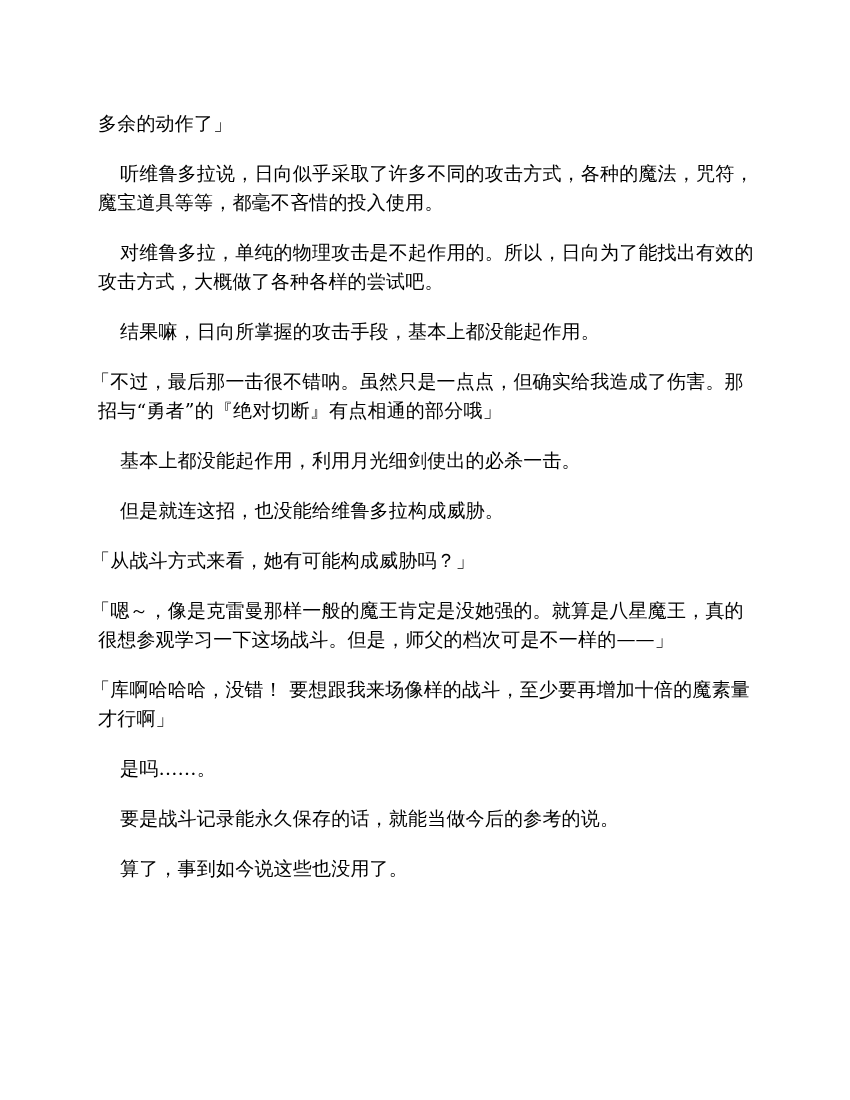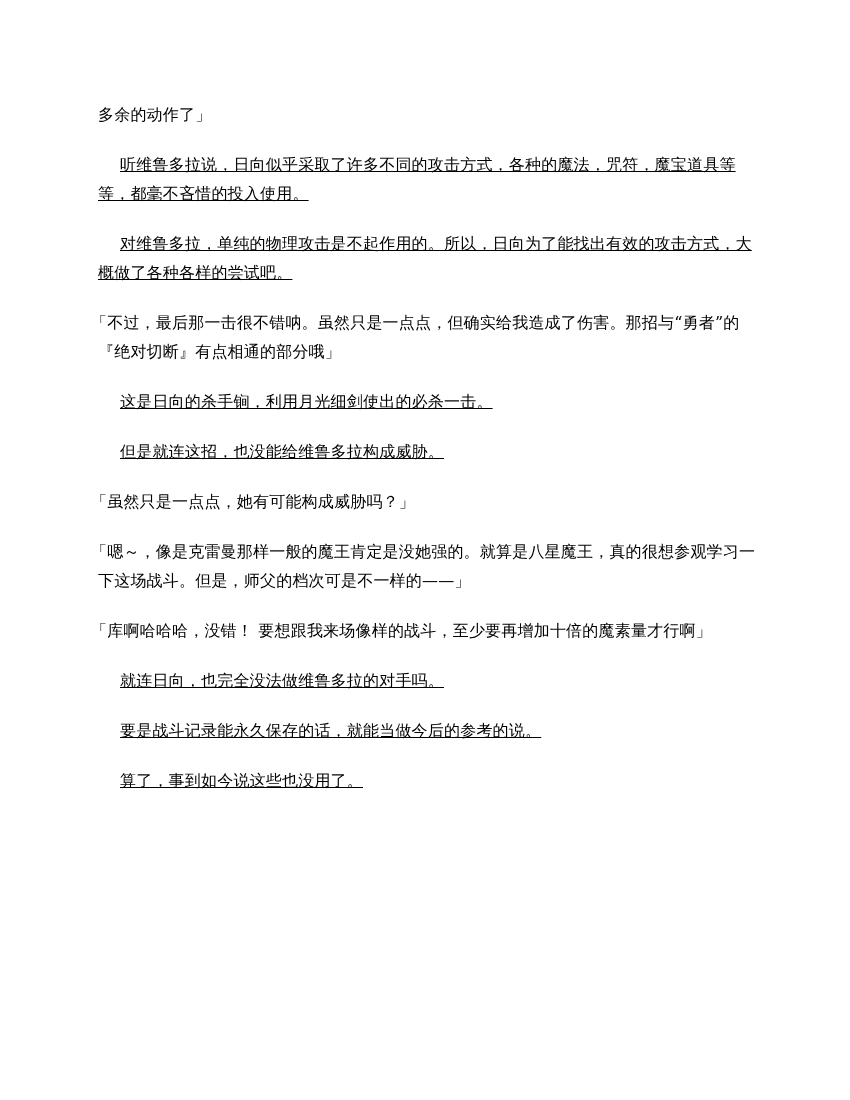--- a/index.html
+++ b/index.html
@@ -1,31 +1,32 @@
 <!DOCTYPE html>
 <html><head>
 <meta charset="utf-8">
 <style>
   html, body { margin: 0; padding: 0; background: #ffffff; }
   body { width: 850px; height: 1100px; position: relative; overflow: hidden;
          font-family: "DejaVu Serif", "Liberation Serif", serif; color: #000; }
   .page { position: absolute; left: 98px; top: 96px; width: 660px; }
-  .para { font-size: 16px; line-height: 29px; margin: 4px 0 21px 0; letter-spacing: 0.2px; }
-  .para.indent { text-indent: 22px; text-decoration: underline; }
+  .para { font-size: 19px; line-height: 29px; margin: 13px 0 21px 0; letter-spacing: 0.2px; }
+  .para.indent { text-indent: 22px; }
   .para.dialog { text-indent: -7px; padding-left: 0; }
 </style>
 </head>
 <body>
 
 <div class="page">
   <p class="para">多余的动作了」</p>
   <p class="para indent">听维鲁多拉说，日向似乎采取了许多不同的攻击方式，各种的魔法，咒符，魔宝道具等等，都毫不吝惜的投入使用。</p>
   <p class="para indent">对维鲁多拉，单纯的物理攻击是不起作用的。所以，日向为了能找出有效的攻击方式，大概做了各种各样的尝试吧。</p>
+  <p class="para indent">结果嘛，日向所掌握的攻击手段，基本上都没能起作用。</p>
   <p class="para dialog">「不过，最后那一击很不错呐。虽然只是一点点，但确实给我造成了伤害。那招与“勇者”的『绝对切断』有点相通的部分哦」</p>
-  <p class="para indent">这是日向的杀手锏，利用月光细剑使出的必杀一击。</p>
+  <p class="para indent">基本上都没能起作用，利用月光细剑使出的必杀一击。</p>
   <p class="para indent">但是就连这招，也没能给维鲁多拉构成威胁。</p>
-  <p class="para dialog">「虽然只是一点点，她有可能构成威胁吗？」</p>
+  <p class="para dialog">「从战斗方式来看，她有可能构成威胁吗？」</p>
   <p class="para dialog">「嗯～，像是克雷曼那样一般的魔王肯定是没她强的。就算是八星魔王，真的很想参观学习一下这场战斗。但是，师父的档次可是不一样的——」</p>
   <p class="para dialog">「库啊哈哈哈，没错！ 要想跟我来场像样的战斗，至少要再增加十倍的魔素量才行啊」</p>
-  <p class="para indent">就连日向，也完全没法做维鲁多拉的对手吗。</p>
+  <p class="para indent">是吗……。</p>
   <p class="para indent">要是战斗记录能永久保存的话，就能当做今后的参考的说。</p>
   <p class="para indent">算了，事到如今说这些也没用了。</p>
 </div>
 
 </body></html>

